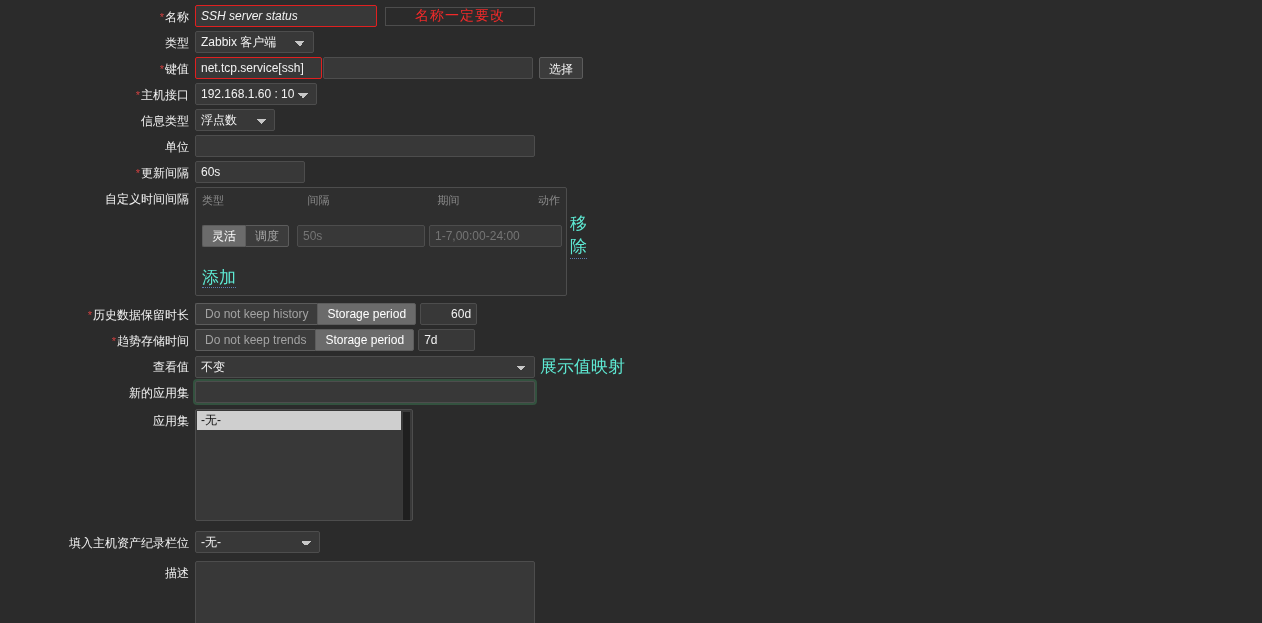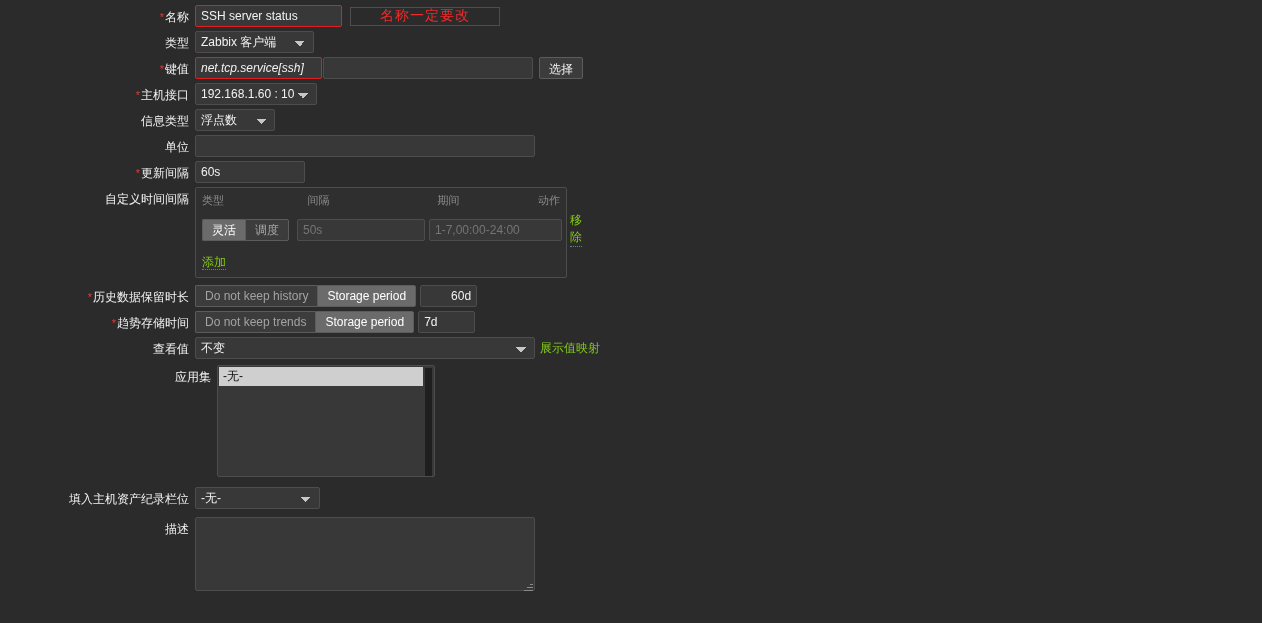--- a/index.html
+++ b/index.html
@@ -118,25 +118,25 @@
     width: 372px;
     border-radius: 2px;
   }
   .ci-head { display: flex; color: #8b8b8b; font-size: 11px; margin-bottom: 4px; }
   .ci-head .c1 { width: 112px; }
   .ci-head .c2 { width: 138px; }
   .ci-head .c3 { width: 100px; }
   .ci-head .c4 { width: 30px; text-align: right; }
   .ci-body { display: flex; align-items: center; }
   .link {
-    color: #84cc16;
+    color: #5eead4;
     text-decoration: none;
     border-bottom: 1px dotted #5d7fae;
     cursor: pointer;
-    font-size: 12px;
+    font-size: 17px;
   }
   .listbox {
     width: 218px;
     height: 112px;
     background: #383838;
     border: 1px solid #4d4d4d;
     position: relative;
     overflow: hidden;
     border-radius: 2px;
   }
@@ -178,38 +178,38 @@
   .ta-grip i:nth-child(3) { bottom: 7px; width: 3px; }
 </style>
 </head>
 <body>
 
 <div class="form">
 
   <div class="row">
     <div class="label"><span class="req">*</span><span>名称</span></div>
     <div class="field">
-      <input type="text" class="outlined-red" style="width: 147px;" value="SSH server status">
+      <input type="text" class="outlined-red" style="width: 182px; font-style: italic;" value="SSH server status">
       <div class="annot">名称一定要改</div>
     </div>
   </div>
 
   <div class="row">
     <div class="label">类型</div>
     <div class="field">
       <select style="width:119px;">
         <option>Zabbix 客户端</option>
       </select>
     </div>
   </div>
 
   <div class="row">
     <div class="label"><span class="req">*</span><span>键值</span></div>
     <div class="field">
-      <input type="text" class="outlined-red" style="width: 127px; font-style: italic;" value="net.tcp.service[ssh]">
+      <input type="text" class="outlined-red" style="width: 127px;" value="net.tcp.service[ssh]">
       <input type="text" style="width: 210px; margin-left: 1px;" value="">
       <button class="btn" style="margin-left:6px;">选择</button>
     </div>
   </div>
 
   <div class="row">
     <div class="label"><span class="req">*</span><span>主机接口</span></div>
     <div class="field">
       <select style="width:122px;">
         <option>192.168.1.60 : 10050</option>
@@ -291,22 +291,28 @@
   <div class="row">
     <div class="label">查看值</div>
     <div class="field">
       <select style="width:340px;">
         <option>不变</option>
       </select>
       <a class="link" style="margin-left:5px; border-bottom:none;">展示值映射</a>
     </div>
   </div>
 
-
-  <div class="row" style="margin-top:4px;padding-left:22px;">
+  <div class="row">
+    <div class="label">新的应用集</div>
+    <div class="field">
+      <input type="text" class="focus-green" style="width: 340px;" value="">
+    </div>
+  </div>
+
+  <div class="row" style="margin-top:4px;">
     <div class="label">应用集</div>
     <div class="field" style="align-items:flex-start;">
       <div class="listbox">
         <div class="opt" style="margin-right:11px;">-无-</div>
         <div class="lb-scroll">
           <div class="lb-thumb"></div>
         </div>
       </div>
     </div>
   </div>

